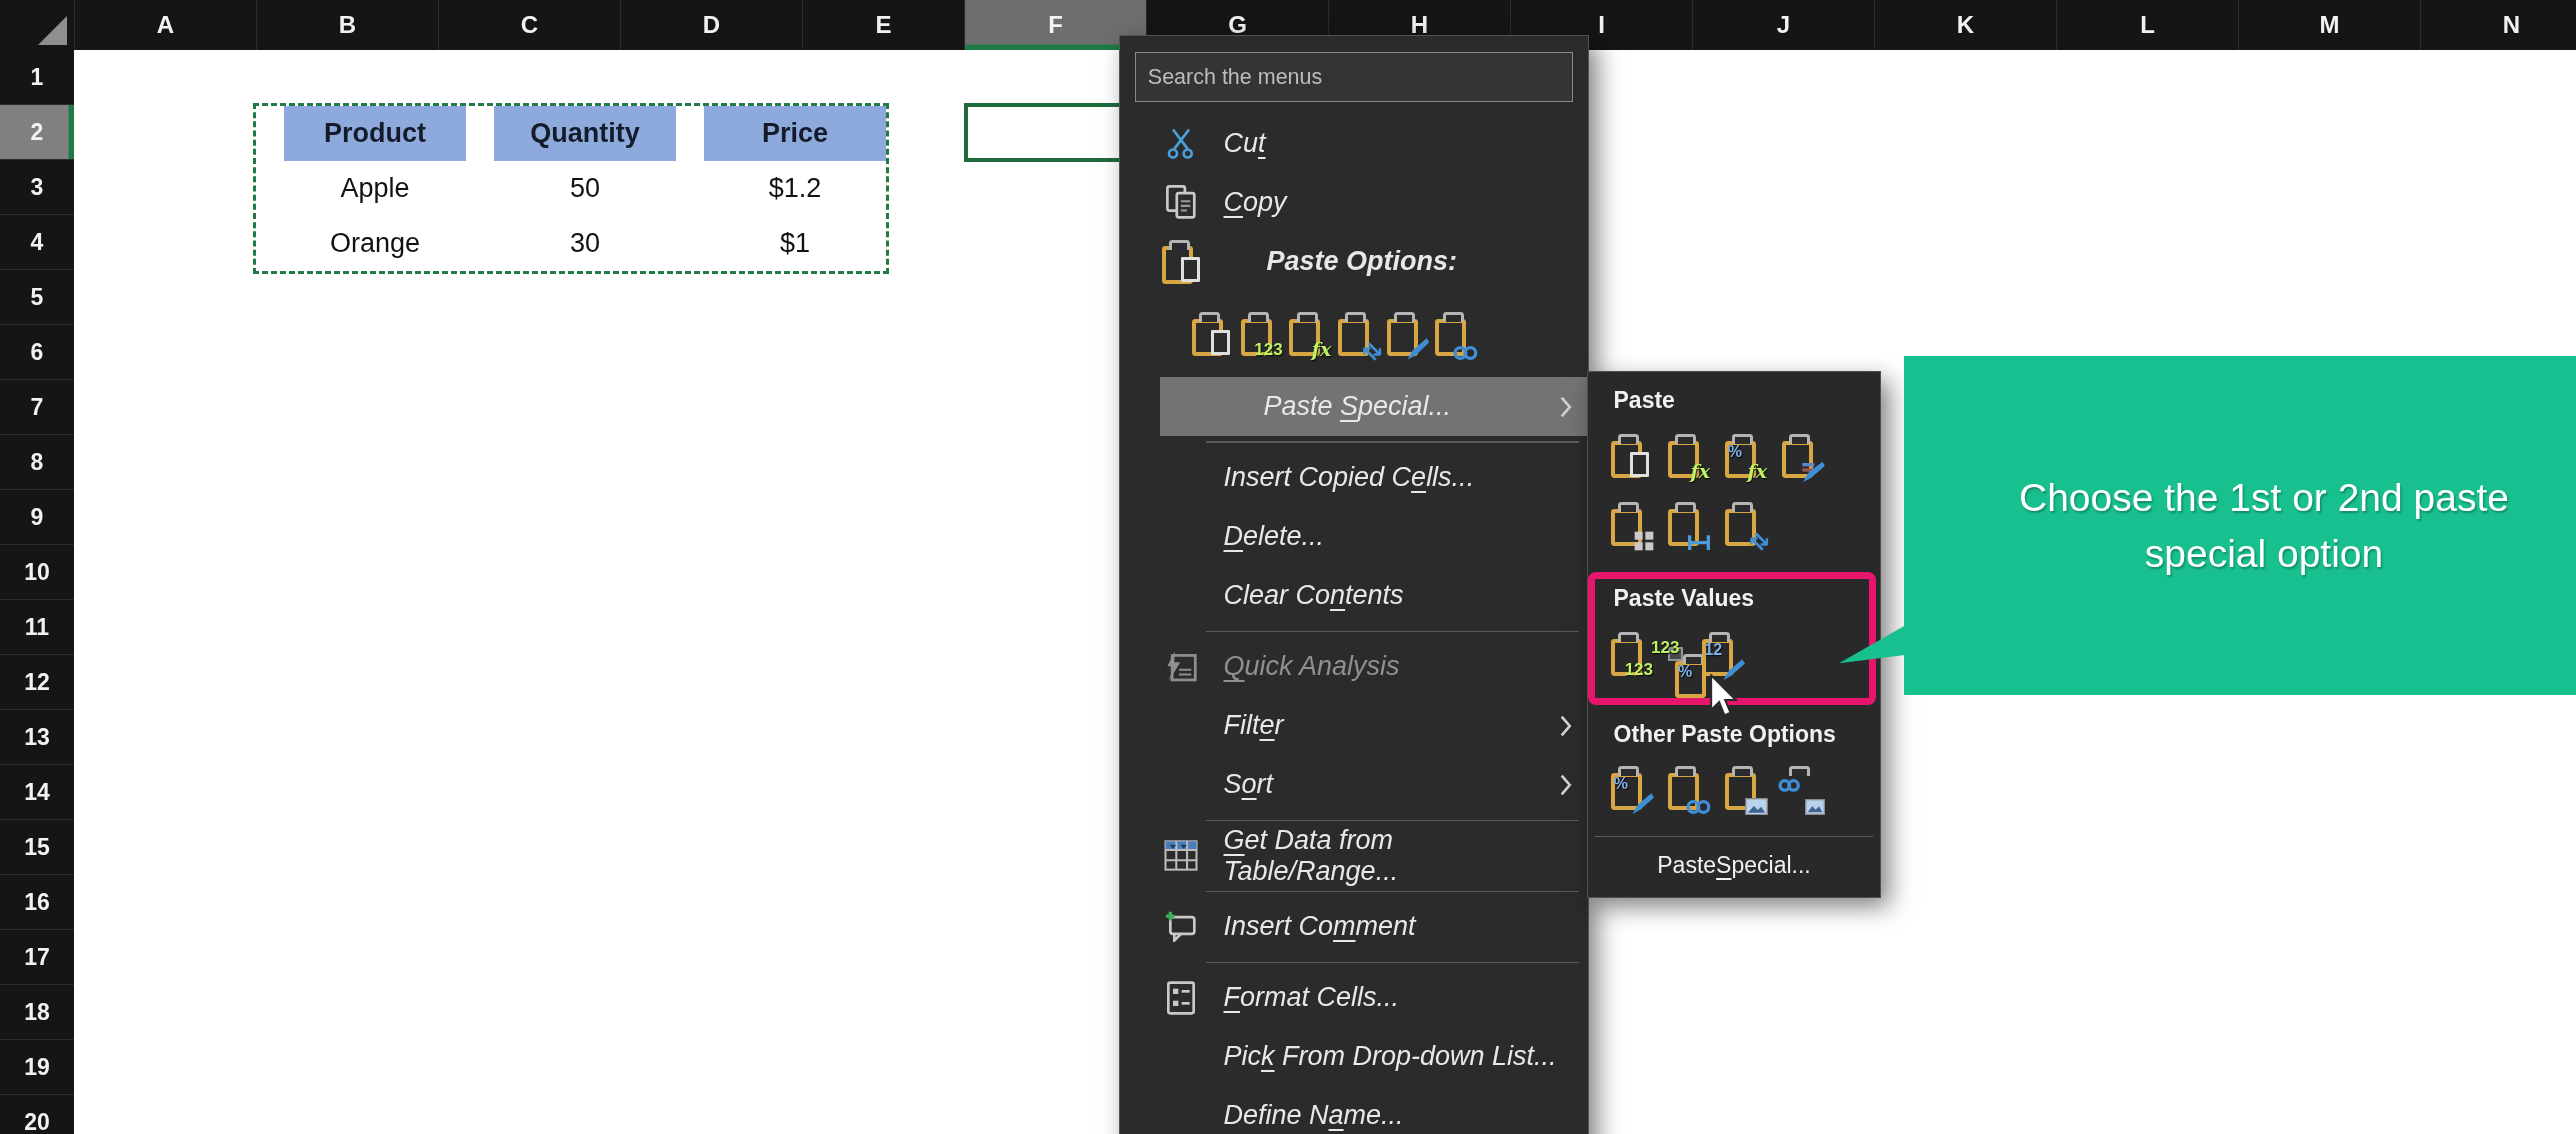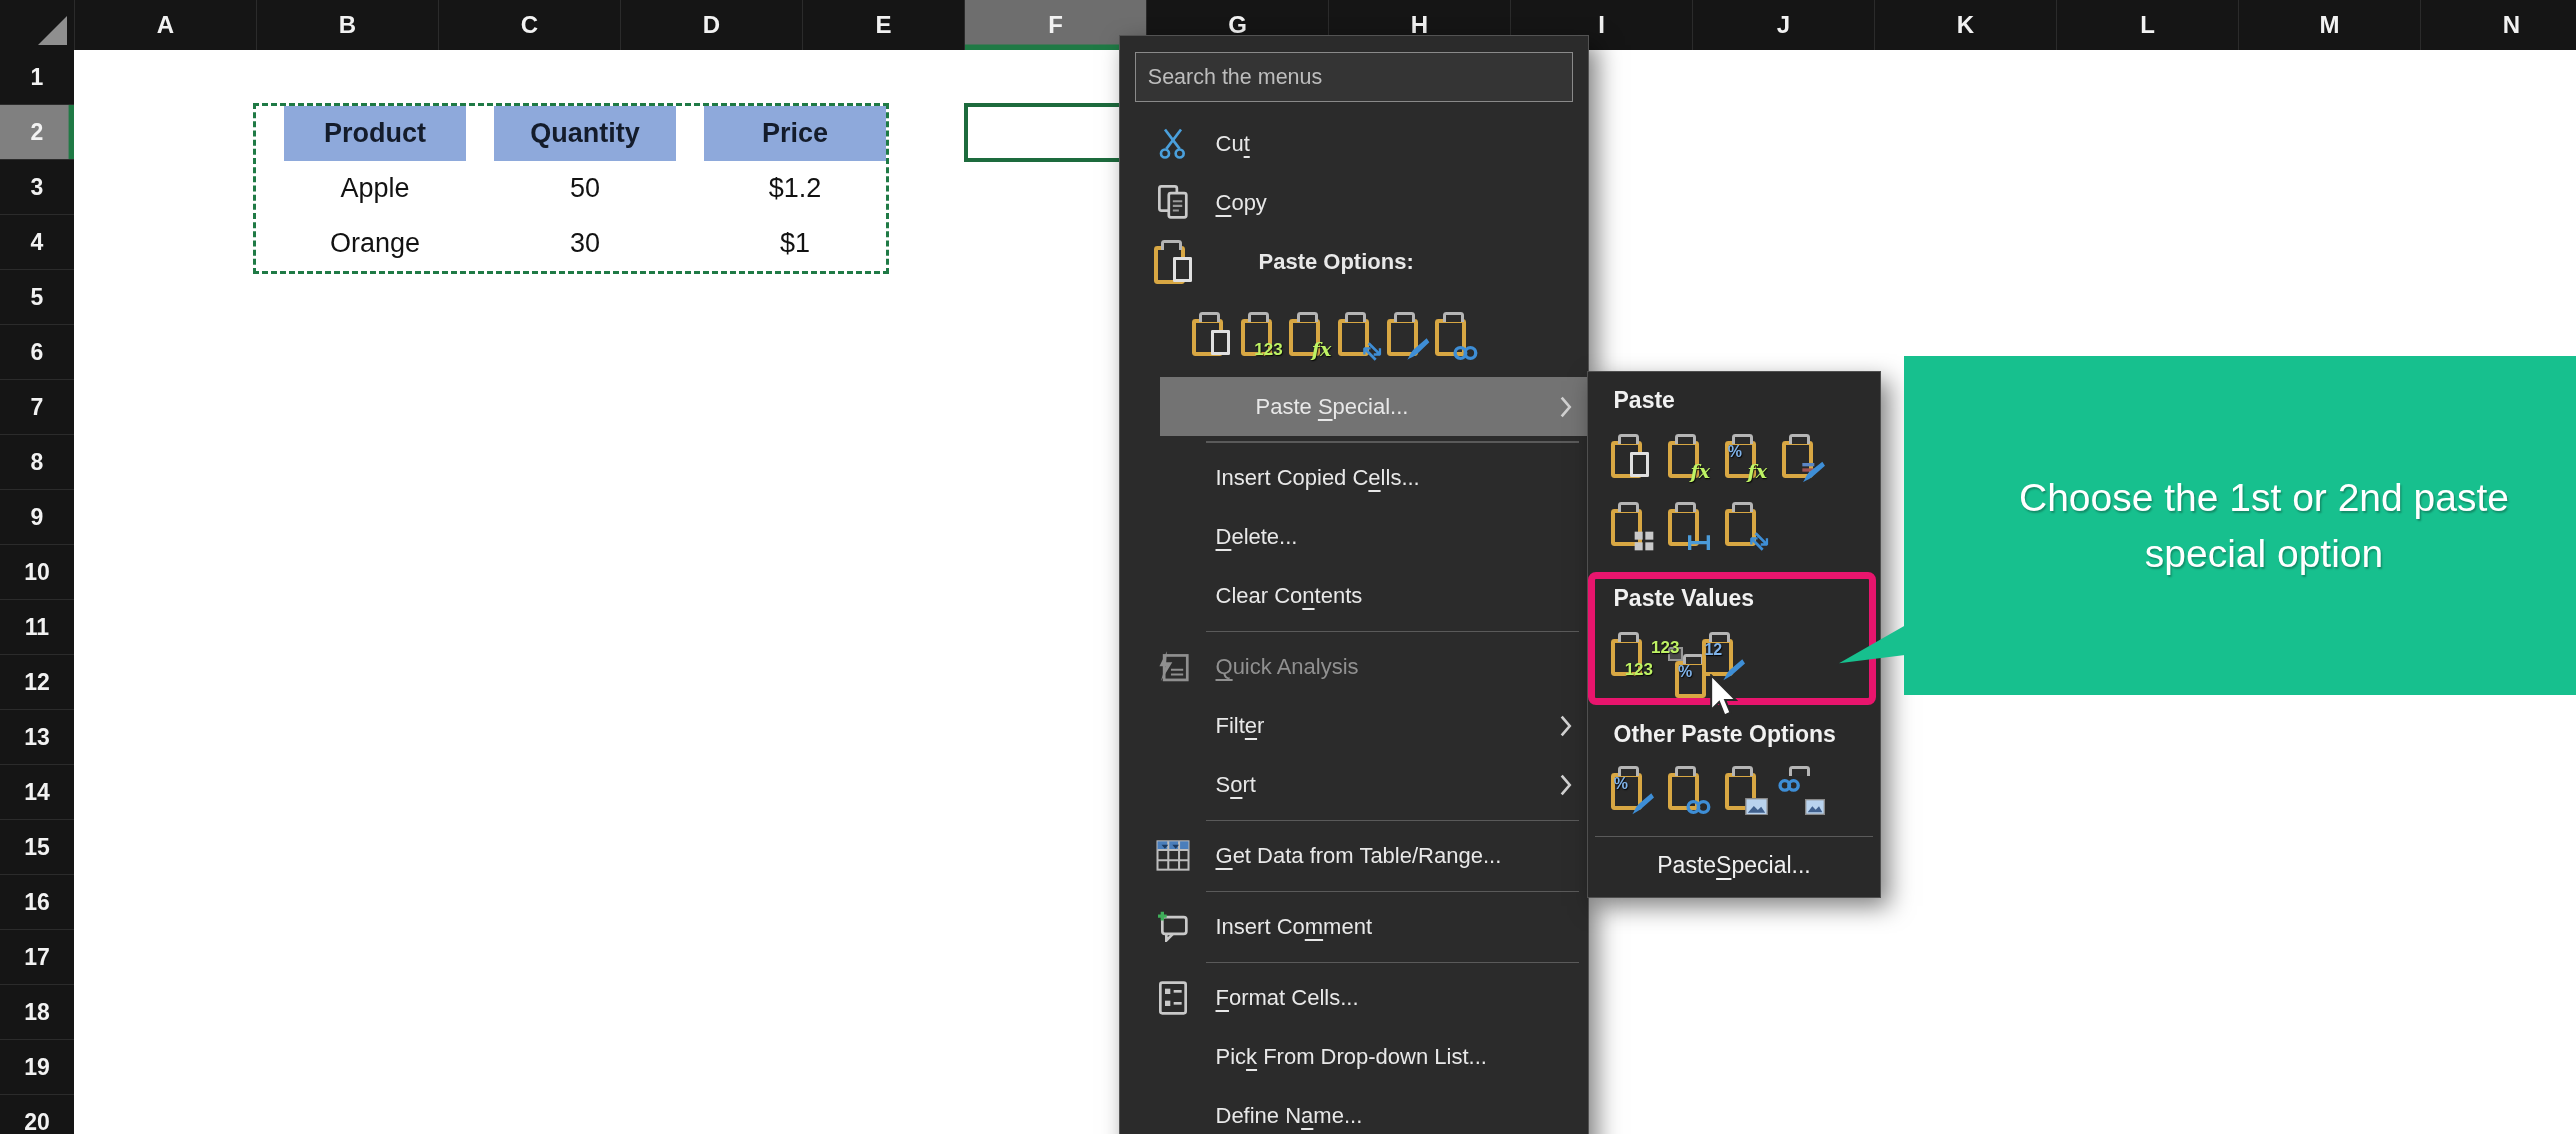--- a/index.html
+++ b/index.html
@@ -29,21 +29,21 @@
   .trow.hdr .tcell{background:#8ea9db;font-weight:600;color:#141c2b;}
   .f2cell{position:absolute;left:964px;top:103px;width:186px;height:59px;box-sizing:border-box;
     border:4px solid #1d6b3d;background:#fff;z-index:3;}
   
   .menu{position:absolute;left:1119px;top:35px;width:470px;height:1140px;background:#2b2b2b;
     border:1.3px solid #535353;box-shadow:8px 9.4px 23px rgba(0,0,0,.5);z-index:10;
     display:flex;flex-direction:column;padding-top:10.7px;box-sizing:border-box;color:#e8e8e8;}
   .search{margin:5.4px 14.8px 12px 14.8px;height:50px;background:#343434;border:1.3px solid #8a8a8a;
     color:#dddddd;font-size:21.5px;padding:16px 12px;font-family:inherit;outline:none;box-sizing:border-box;}
   .search::placeholder{color:#bdbdbd;}
-  .mi{display:flex;align-items:center;height:59px;padding:0 16px 0 32px;font-size:22px;flex:none;}
+  .mi{display:flex;align-items:center;height:59px;padding:0 16px 0 40px;font-size:27px;flex:none;font-style:italic;}
   .mi .ic{width:42px;margin-right:21.5px;display:flex;align-items:center;justify-content:center;flex:none;}
   .mi.hl{background:#737373;margin-left:40px;}
   .mi.dis{color:#909090;}
   .mi .lbl u{text-underline-offset:4.7px;text-decoration-thickness:2px;}
   .mi .bold{font-weight:bold;margin-left:43px;}
   .chev{margin-left:auto;display:flex;align-items:center;}
   .sep{height:1.3px;background:#5a5a5a;margin:5.4px 9.4px 5.4px 86px;flex:none;}
   .icons-row{height:86px;display:flex;align-items:center;gap:10.7px;padding-left:72px;flex:none;}
   
   .clip{position:relative;width:38px;height:44px;flex:none;}

